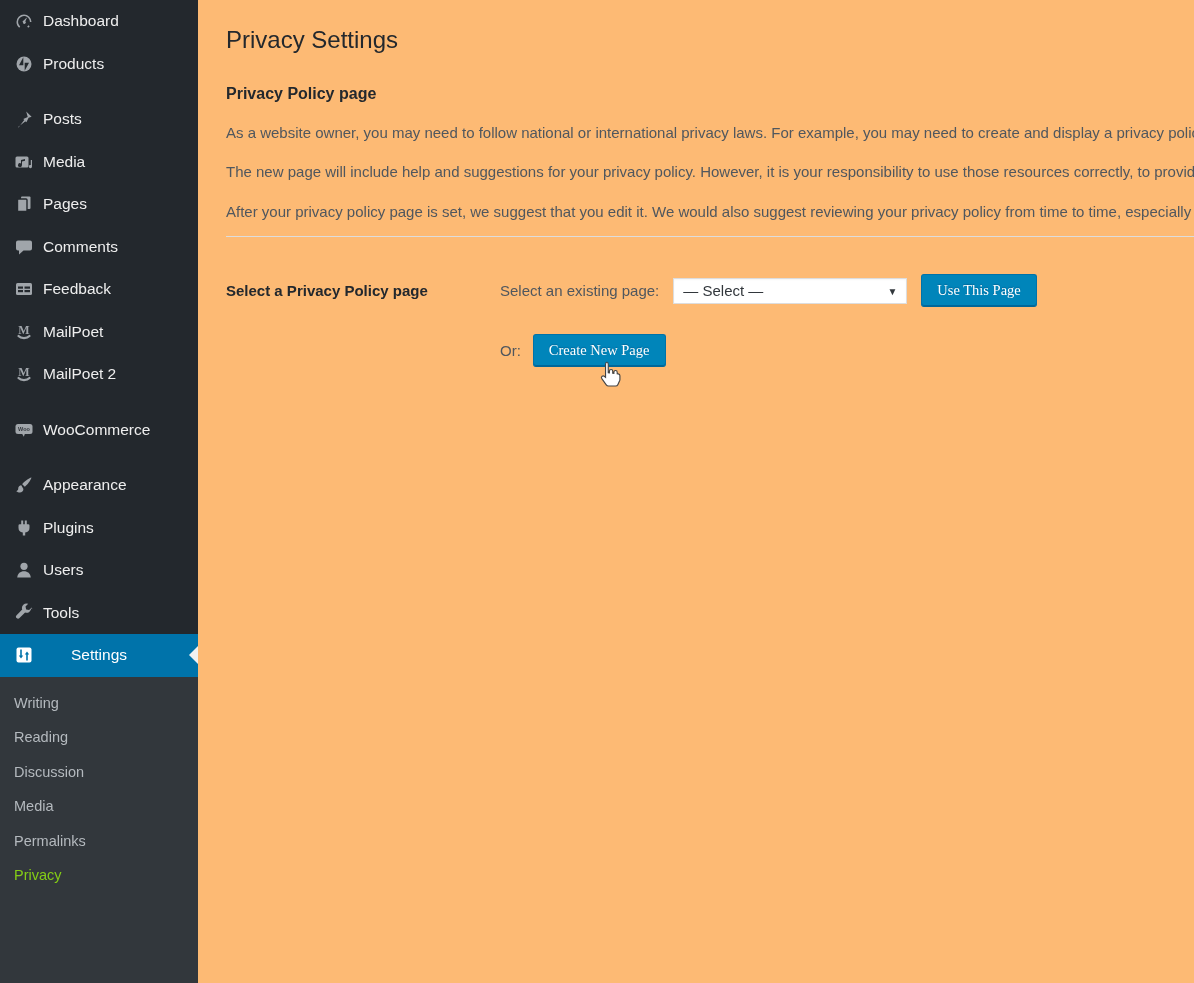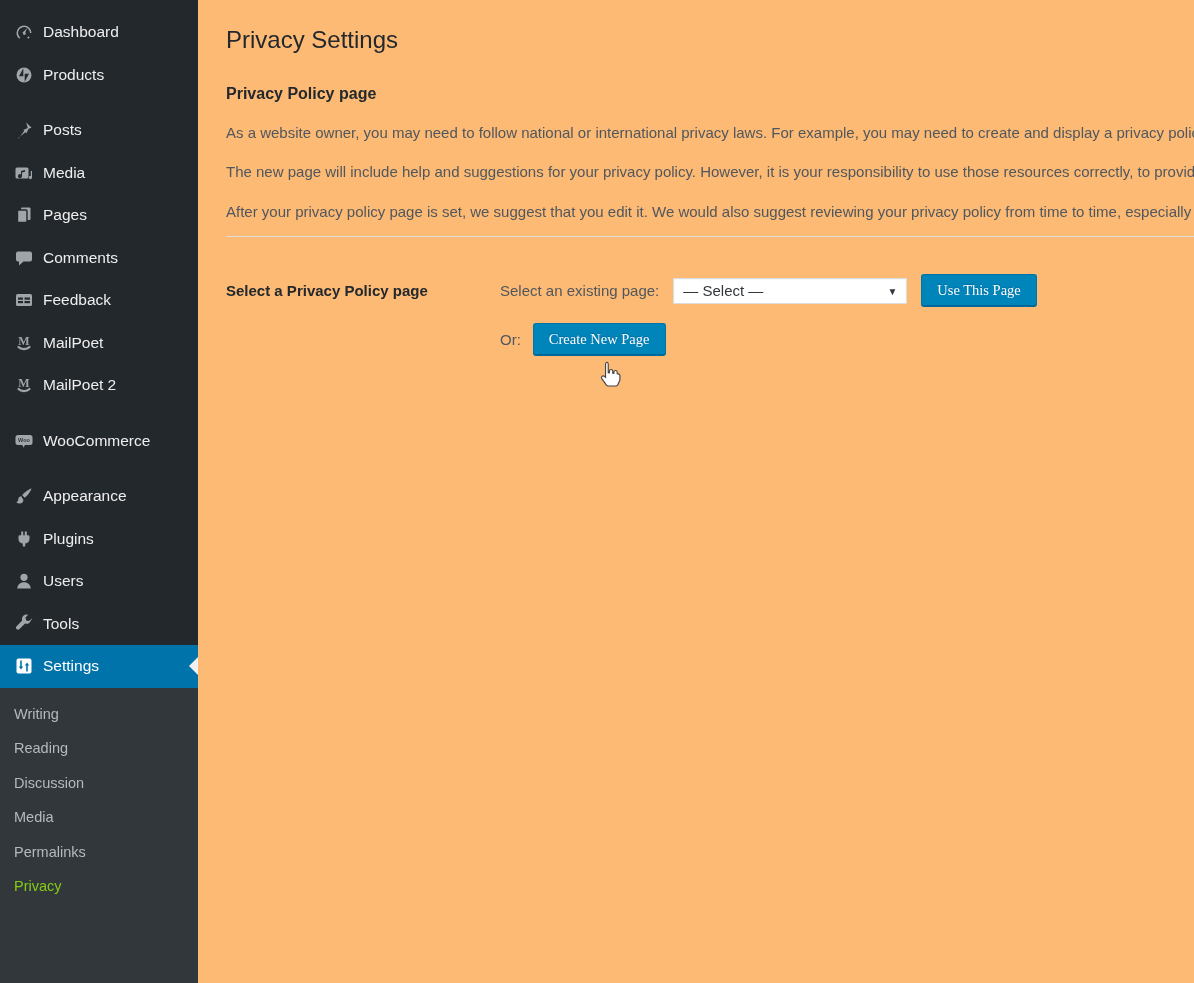--- a/index.html
+++ b/index.html
@@ -9,34 +9,34 @@
     background: #f1f1f1;
     color: #23282d;
     position: relative;
   }
   
   .sidebar {
     position: absolute; left: 0; top: 0; bottom: 0;
     width: 198px; background: #23282d;
     display: flex; flex-direction: column;
   }
-  .adminmenu { list-style: none; padding-top: 11px; }
+  .adminmenu { list-style: none; }
   .adminmenu li.menu-item a {
     display: flex; align-items: center;
     height: 42.5px; padding: 0 12px 0 14px;
     color: #eeeeee; text-decoration: none;
     font-size: 15.5px;
   }
   .adminmenu li.menu-item a .mi {
     width: 20px; height: 20px; margin-right: 9px; flex: 0 0 20px;
     display: inline-flex; align-items: center; justify-content: center;
   }
   .adminmenu li.separator { height: 13px; }
   .adminmenu li.menu-item.active a {
-    background: #0073aa; color: #ffffff; position: relative;
+    background: #0073aa; color: #ffffff; position: relative; gap: 28px;
   }
   .menu-arrow {
     position: absolute; right: 0; top: 50%; margin-top: -9px;
     width: 0; height: 0;
     border-top: 9px solid transparent;
     border-bottom: 9px solid transparent;
     border-right: 9px solid #f1f1f1;
   }
   .submenu {
     flex: 1; background: #32373c; padding-top: 9px; list-style: none;
@@ -54,21 +54,21 @@
     position: absolute; left: 198px; top: 0; right: 0; bottom: 0;
     background: #fdba74; padding: 24px 0 0 28px; overflow: hidden;
   }
   h1.page-title { font-size: 24px; font-weight: 400; color: #23282d; line-height: 1.3; }
   h2.section-heading { font-size: 16px; font-weight: 700; color: #23282d; margin-top: 29px; line-height: 1.3; }
   .content p { font-size: 15px; line-height: 1.5; color: #50575e; margin-top: 17px; white-space: nowrap; }
   hr.divider { border: 0; border-top: 1px solid #dddddd; margin-top: 13px; }
   
   .form-table {
     display: grid; grid-template-columns: 274px auto;
-    row-gap: 16px; margin-top: 37px; align-items: center;
+    row-gap: 27px; margin-top: 37px; align-items: center;
   }
   .form-th { font-size: 15px; font-weight: 700; color: #23282d; }
   .form-td { display: flex; align-items: center; }
   .inline-label { font-size: 15px; color: #50575e; margin-right: 14px; white-space: nowrap; }
   .select-box {
     position: relative; width: 234px; height: 26px;
     background: #ffffff; border: 1px solid #dddddd; border-radius: 0;
     display: inline-flex; align-items: center;
     padding: 0 26px 0 9px; font-size: 15px; color: #32373c;
     cursor: pointer; box-shadow: inset 0 1px 2px rgba(0,0,0,0.04);

